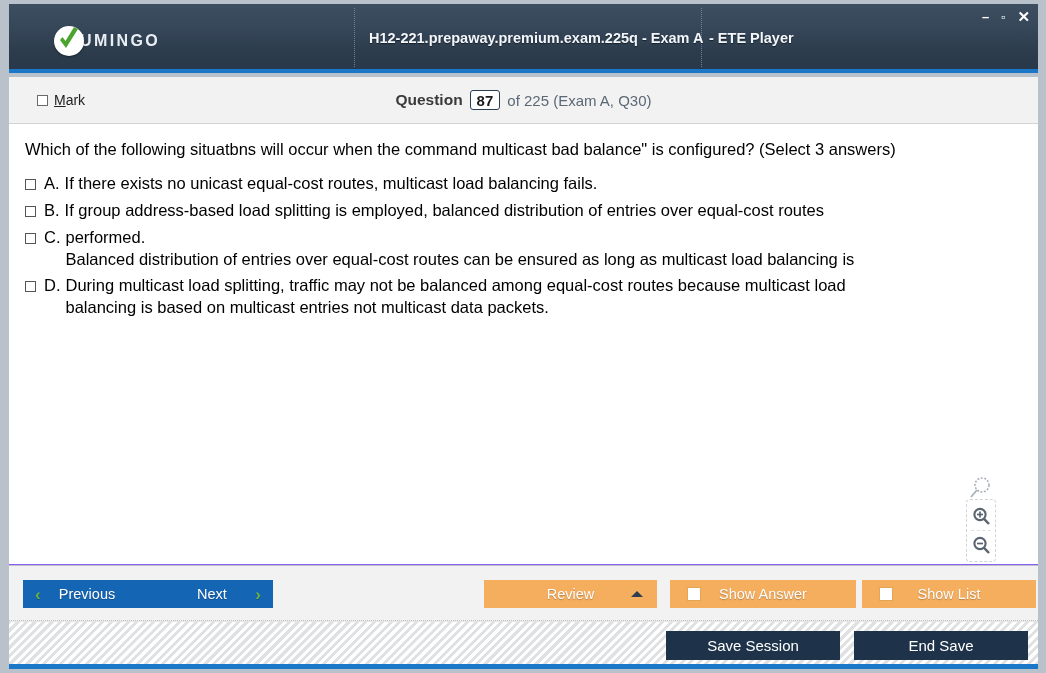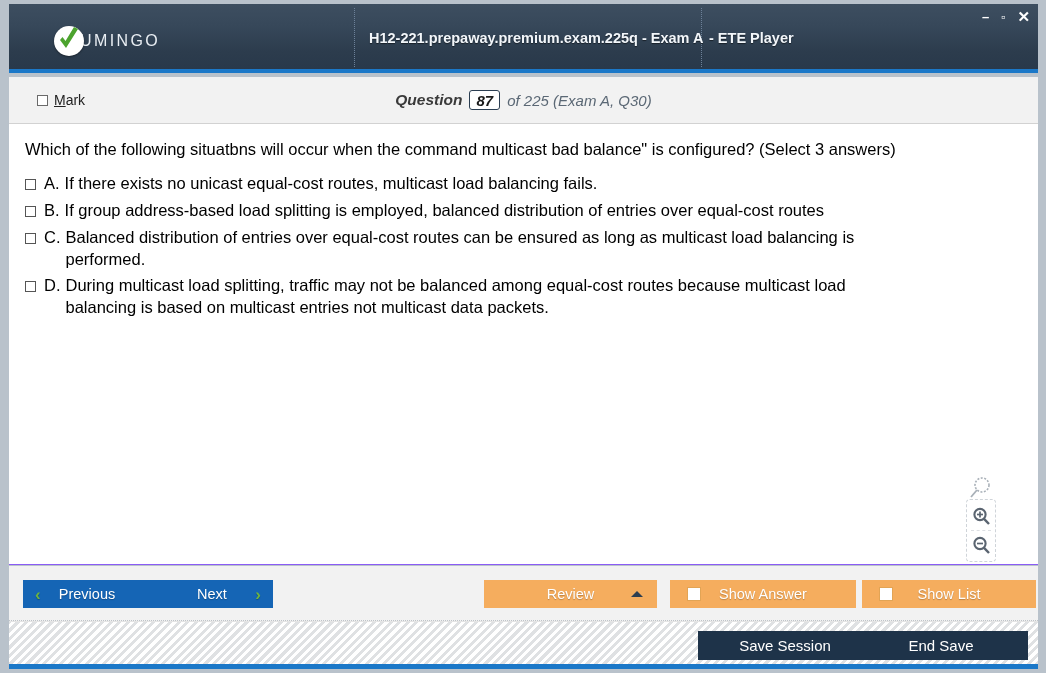--- a/index.html
+++ b/index.html
@@ -39,21 +39,21 @@
   }
   .logo-mark {
     width: 30px; height: 30px; border-radius: 50%;
     background: #ffffff;
     position: relative;
     box-shadow: 0 1px 2px rgba(0,0,0,.4);
   }
   .logo-mark svg { position: absolute; left: 3px; top: 1px; }
   .logo-text {
     color: #e9eef3; font-size: 16px; letter-spacing: 2.4px;
-    font-weight: 400; margin-left: -6px;
+    font-weight: 700; margin-left: -6px;
   }
 
   .tb-title {
     position: absolute; left: 360px; top: 26px;
     width: 330px;
     color: #f2f6fa; font-size: 14.5px; font-weight: bold;
     text-align: center;
     text-shadow: 0 1px 1px rgba(0,0,0,.5);
     white-space: nowrap;
   }
@@ -100,21 +100,21 @@
     font-size: 14px; color: #222;
   }
   .mark-label u { text-decoration: underline; }
 
   .qcounter {
     position: absolute; left: 0; right: 0;
     display: flex; align-items: center; justify-content: center;
     gap: 7px;
     pointer-events: none;
   }
-  .qcounter > * { pointer-events: auto; font-style: italic; }
+  .qcounter > * { pointer-events: auto; }
   .q-word { font-size: 15.5px; font-weight: bold; color: #3a3a3a; }
   .q-num {
     font-size: 15px; font-weight: bold; color: #1a1a1a;
     border: 1px solid #2b3e52; border-radius: 3px;
     background: #fff;
     padding: 1px 6px 0 6px;
     min-width: 22px; text-align: center;
   }
   .q-of { font-size: 15px; color: #5b6875; }
 
@@ -239,21 +239,21 @@
     position: absolute; top: 9px;
     height: 29px;
     background: #1e3349;
     border: none;
     color: #ffffff;
     font-family: "Liberation Sans", sans-serif;
     font-size: 15px;
     cursor: pointer;
     display: flex; align-items: center; justify-content: center;
   }
-  .btn-save { left: 689px; width: 174px; }
+  .btn-save { left: 657px; width: 174px; }
   .btn-end  { left: 845px; width: 174px; }
 
   
   .frame-left, .frame-right {
     position: absolute; top: 0; bottom: 0; width: 9px; background: #b9c2cb;
   }
   .frame-left { left: 0; }
   .frame-right { right: 0; }
 </style>
 </head>
@@ -319,22 +319,22 @@
         <span class="answer-letter">B.</span>
         <span class="answer-text">
           <span class="ind">If group address-based load splitting is employed, balanced distribution of entries over equal-cost routes</span>
         </span>
       </div>
 
       <div class="answer-row">
         <span class="answer-cb"></span>
         <span class="answer-letter">C.</span>
         <span class="answer-text">
+          <span class="ind">performed.</span>
           <span class="ind">Balanced distribution of entries over equal-cost routes can be ensured as long as multicast load balancing is</span>
-          <span class="ind">performed.</span>
         </span>
       </div>
 
       <div class="answer-row">
         <span class="answer-cb"></span>
         <span class="answer-letter">D.</span>
         <span class="answer-text">
           <span class="ind">During multicast load splitting, traffic may not be balanced among equal-cost routes  because multicast load</span>
           <span class="ind">balancing is based on multicast entries not multicast data packets.</span>
         </span>

